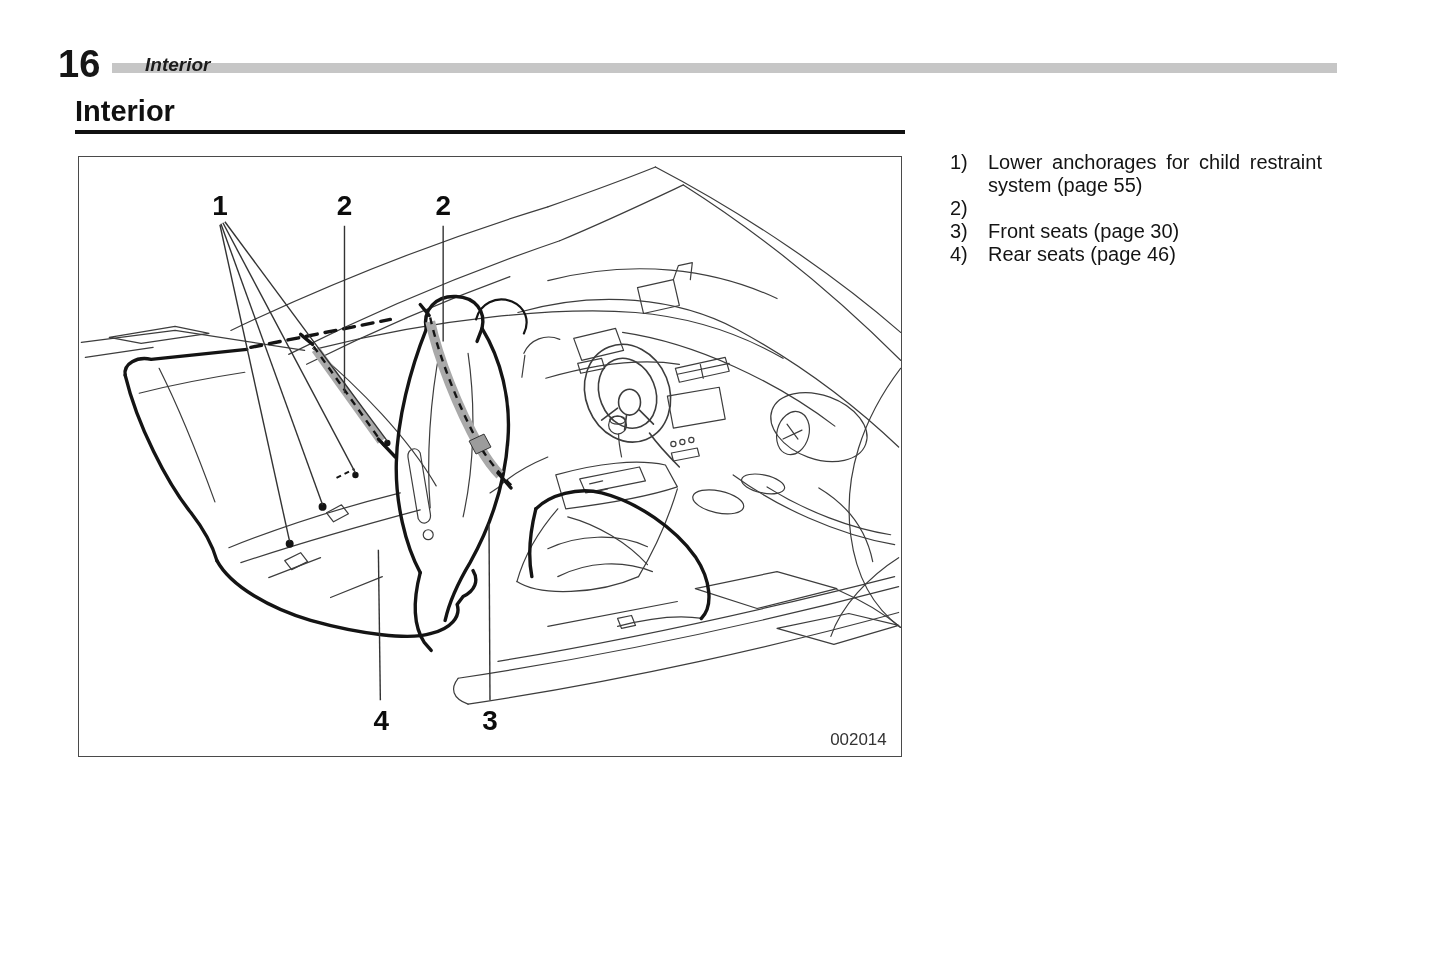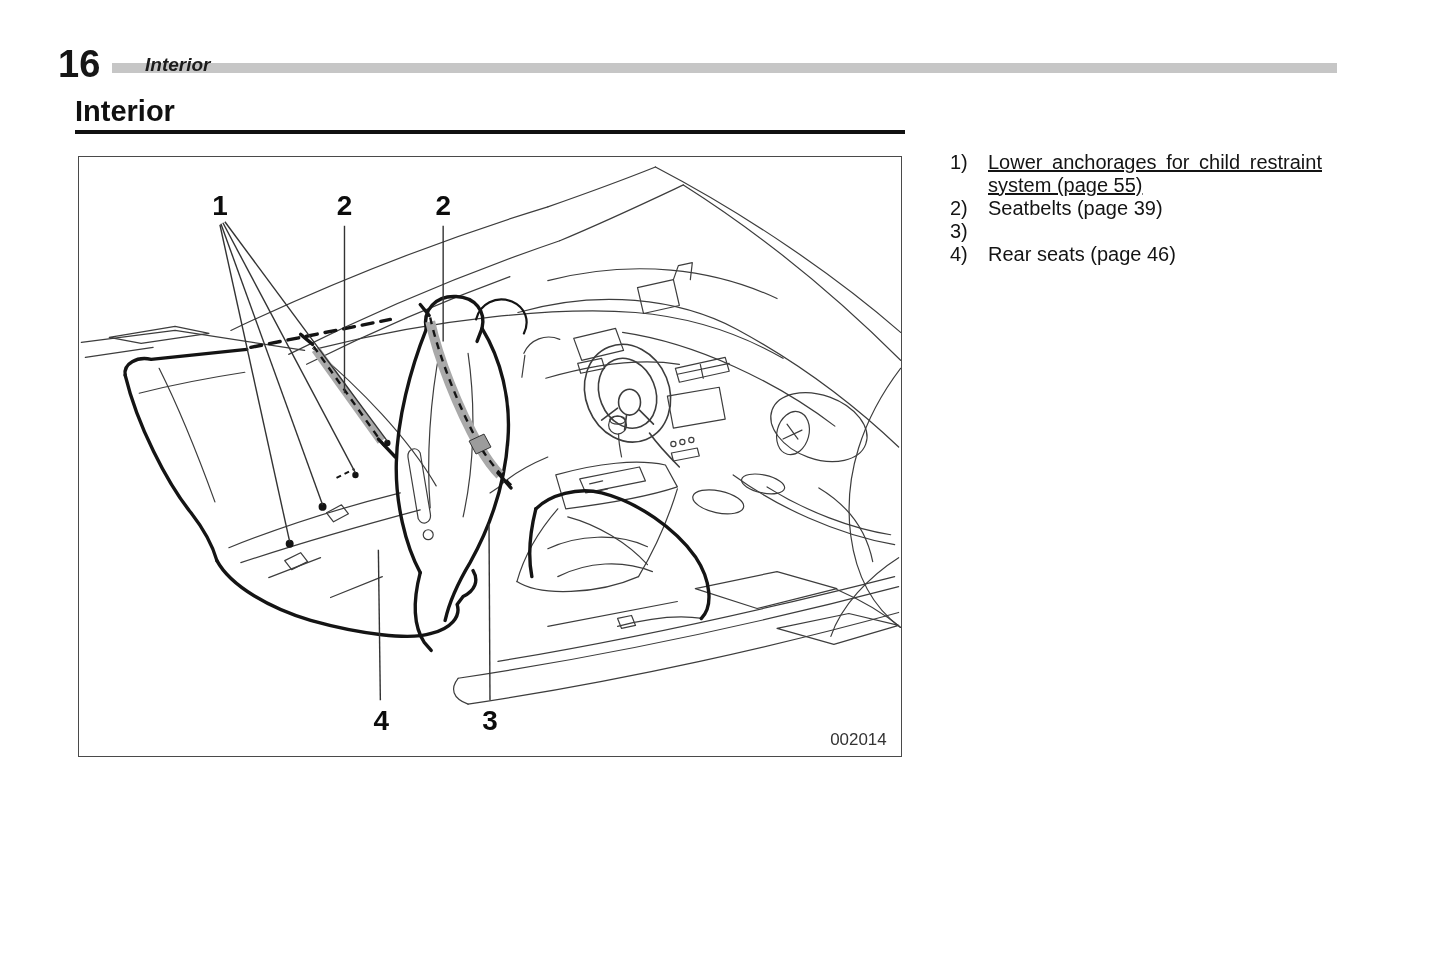--- a/index.html
+++ b/index.html
@@ -18,21 +18,21 @@
 
   
   .figure-frame { left:78px; top:156px; width:824px; height:601px; border:1px solid #4a4a4a; background:#fff; }
   .figure-frame svg { display:block; width:100%; height:100%; }
 
   
   .legend { left:950px; top:151px; width:372px; font-size:20px; line-height:23px; color:#141414; }
   .legend-item { display:flex; }
   .legend-marker { width:38px; flex:none; }
   .legend-text { flex:1; }
-  .legend-text.justify { text-align:justify; text-align-last:left;text-decoration:underline; }
+  .legend-text.justify { text-align:justify; text-align-last:left; }
 
   
   .thin  { stroke:#3d3d3d; stroke-width:1.2; fill:none; stroke-linecap:round; stroke-linejoin:round; }
   .thin2 { stroke:#3d3d3d; stroke-width:1.6; fill:none; stroke-linecap:round; stroke-linejoin:round; }
   .bold  { stroke:#141414; stroke-width:3.4; fill:none; stroke-linecap:round; stroke-linejoin:round; }
   .bold2 { stroke:#141414; stroke-width:2.2; fill:none; stroke-linecap:round; stroke-linejoin:round; }
   .belt  { stroke:#a9a9a9; fill:none; stroke-linecap:butt; }
   .beltdash { stroke:#141414; stroke-width:2.4; fill:none; stroke-dasharray:7 6; }
   .leader { stroke:#333; stroke-width:1.4; fill:none; }
   .dot { fill:#141414; }
@@ -216,22 +216,22 @@
   </svg>
 </div>
 
 <div class="abs legend">
   <div class="legend-item">
     <span class="legend-marker">1)</span>
     <span class="legend-text justify">Lower anchorages for child restraint system (page 55)</span>
   </div>
   <div class="legend-item">
     <span class="legend-marker">2)</span>
-    <span class="legend-text">Seatbelts (page 39)</span>
   </div>
   <div class="legend-item">
     <span class="legend-marker">3)</span>
+    <span class="legend-text">Front seats (page 30)</span>
   </div>
   <div class="legend-item">
     <span class="legend-marker">4)</span>
     <span class="legend-text">Rear seats (page 46)</span>
   </div>
 </div>
 
 </body></html>

